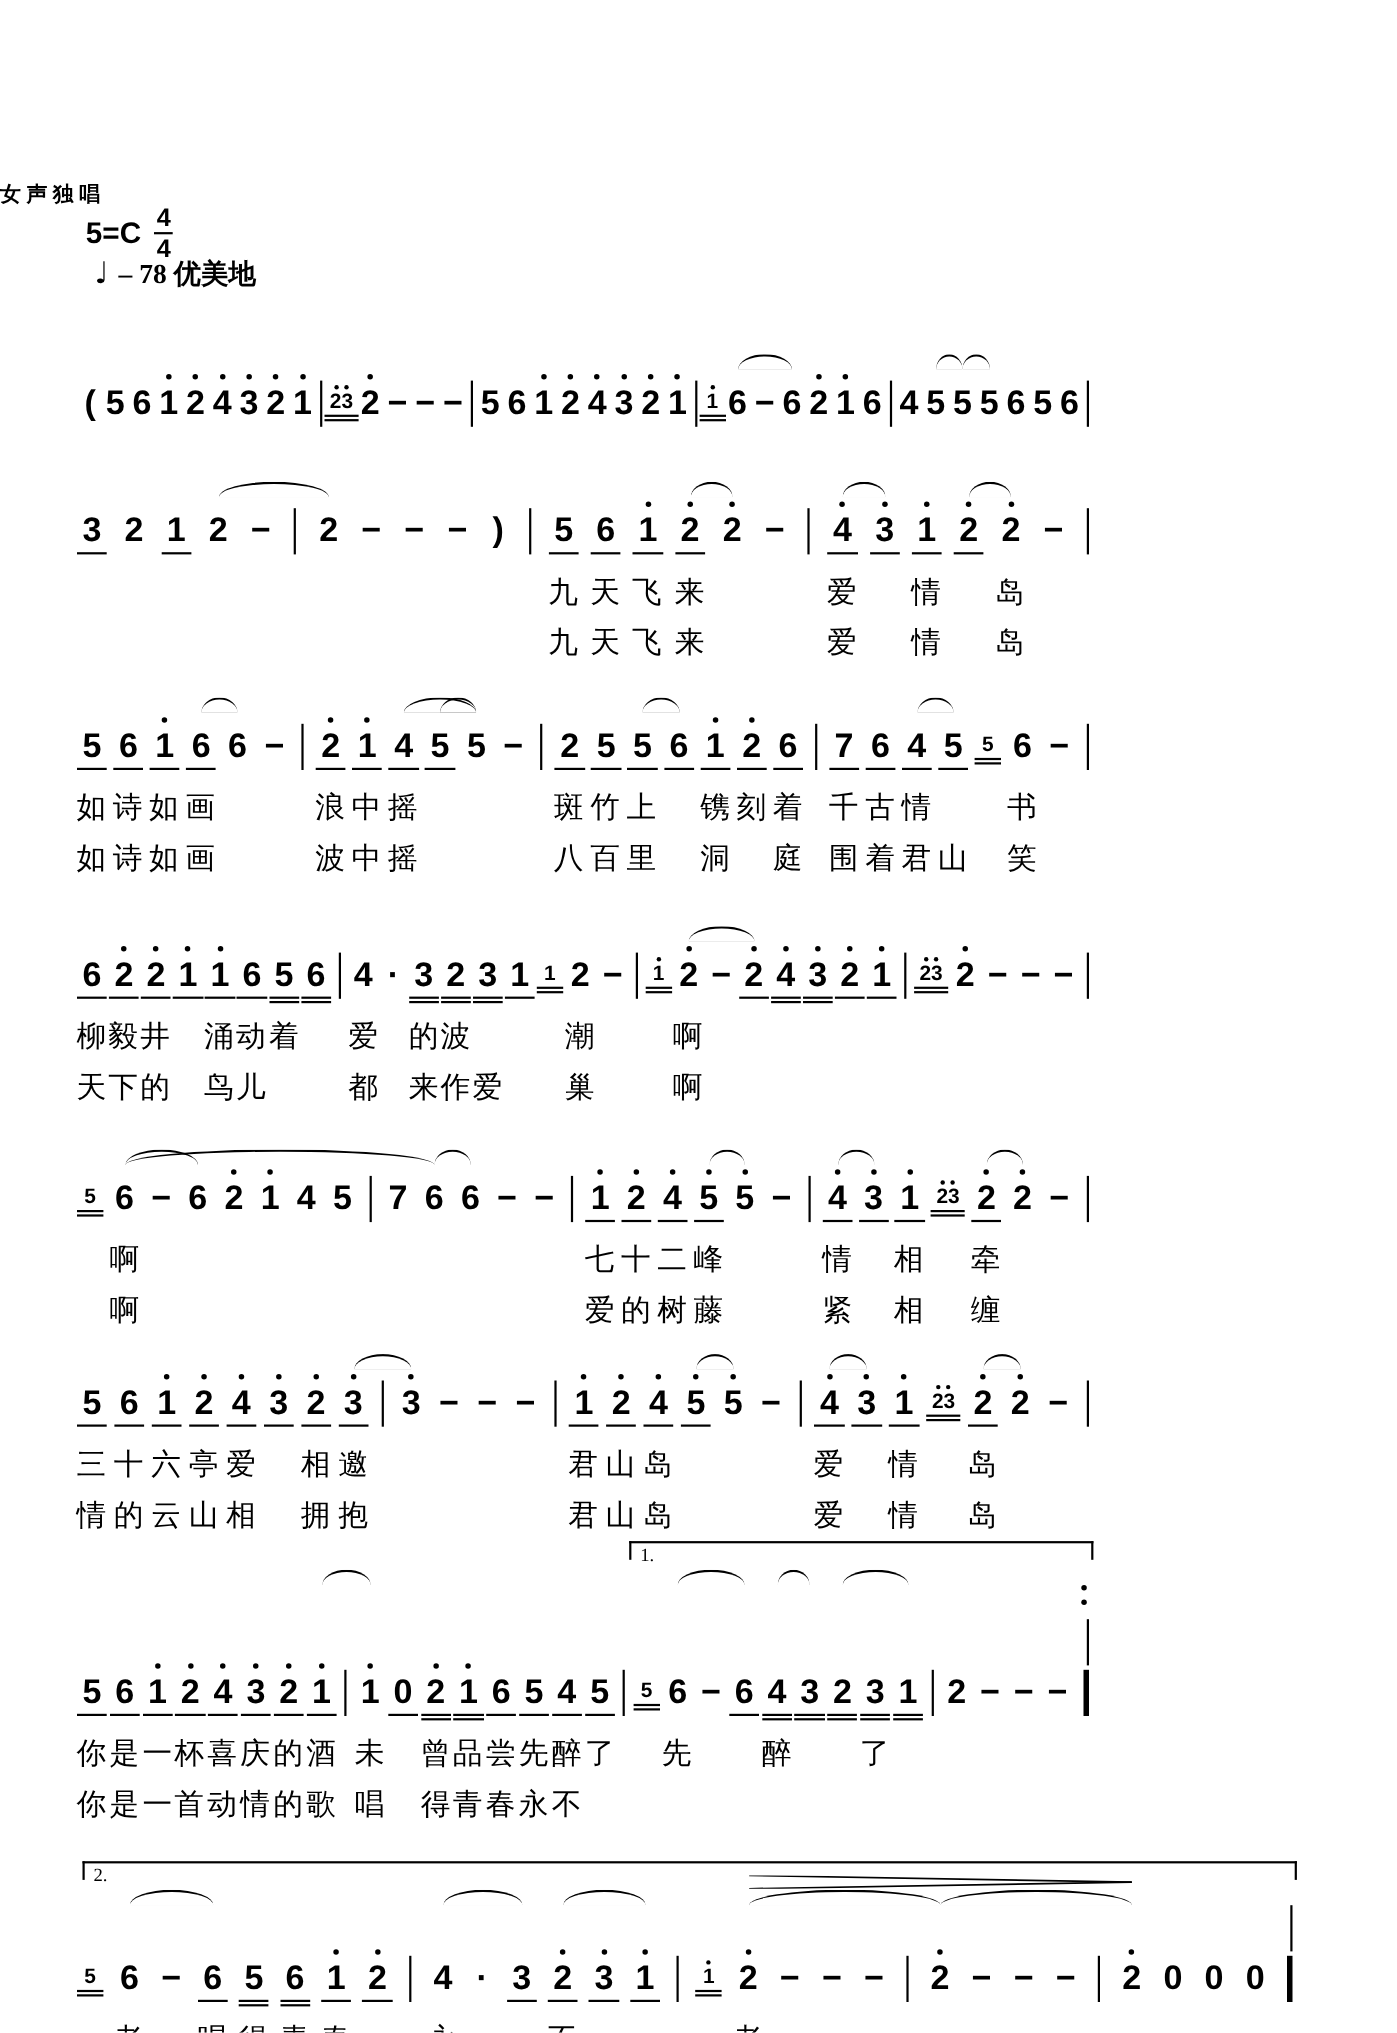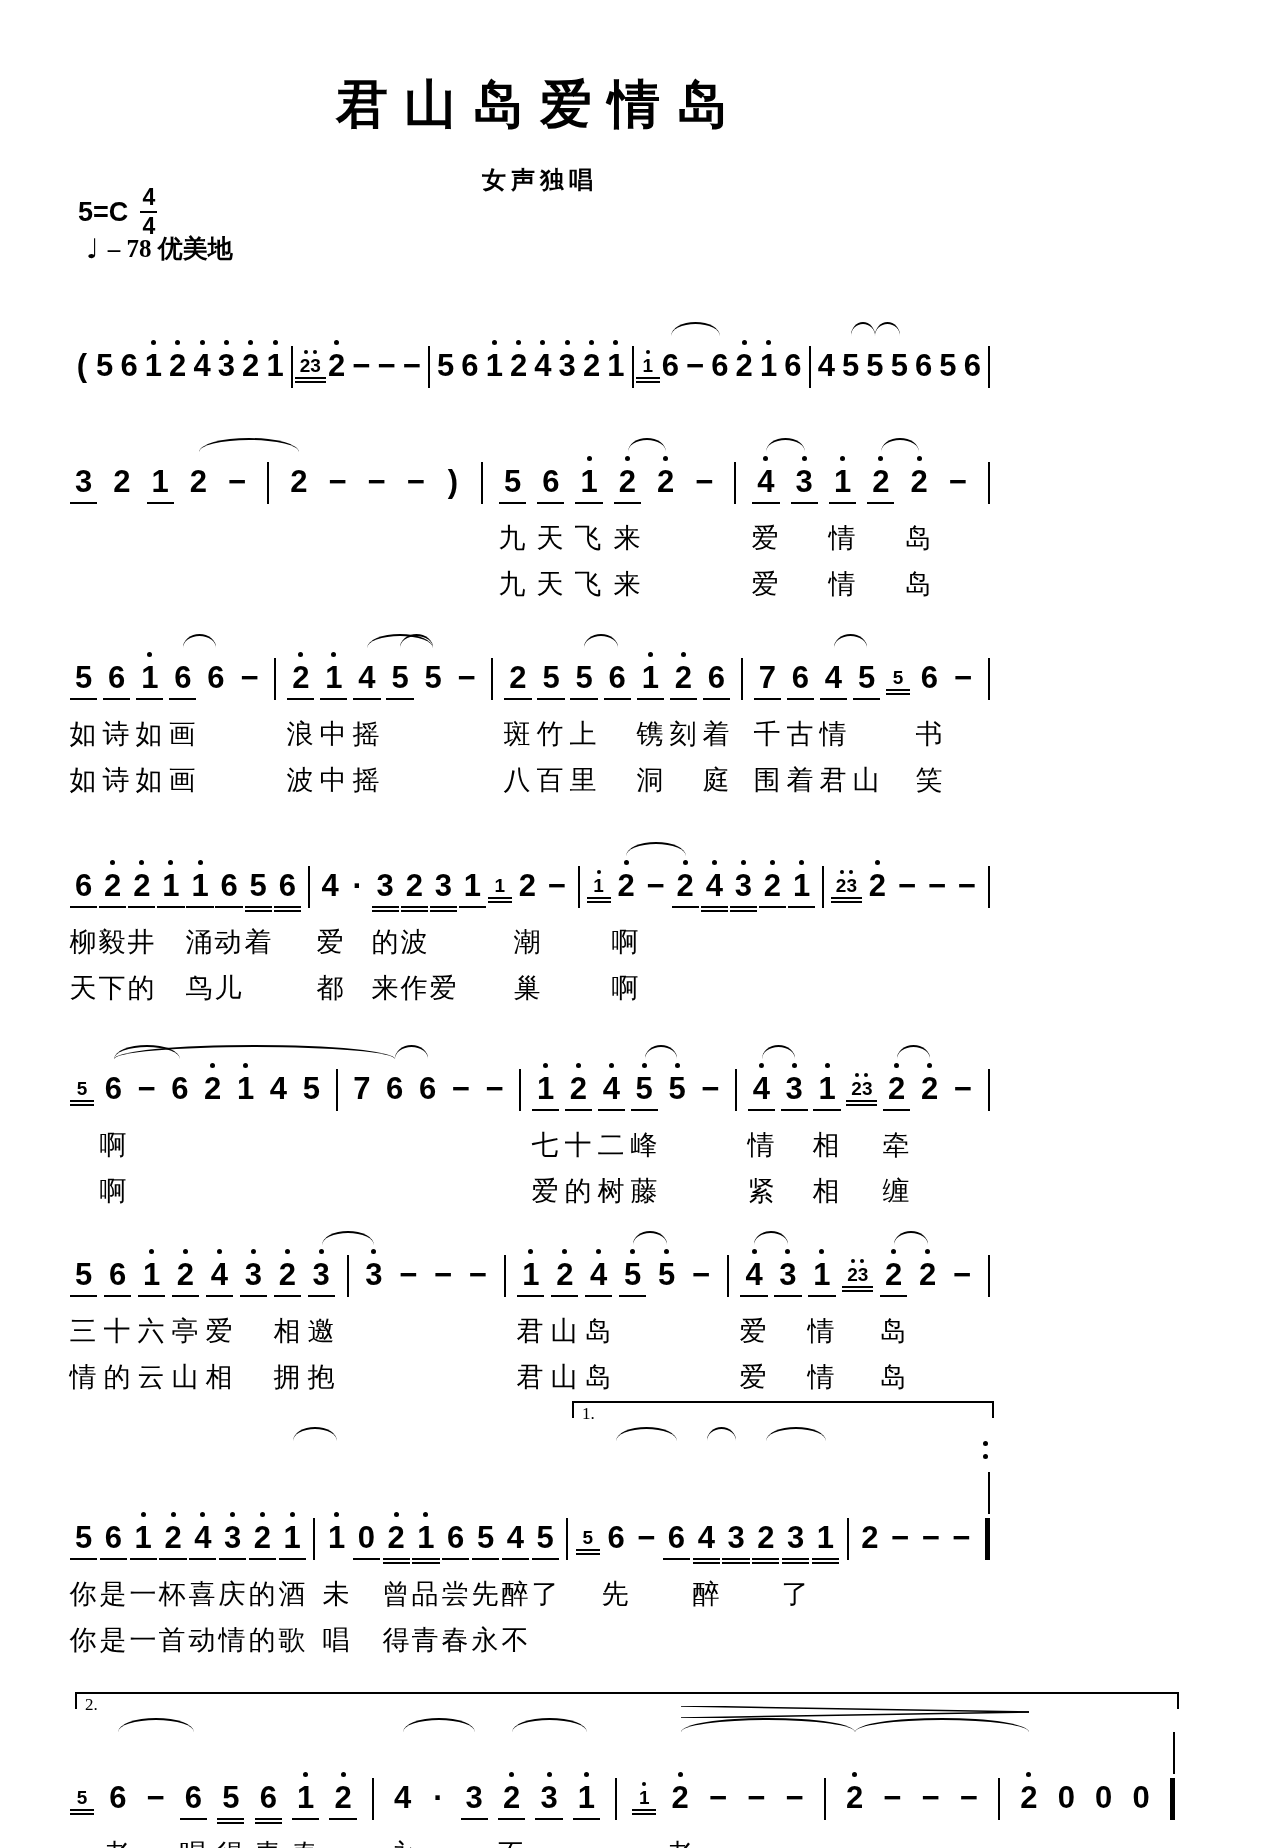--- a/index.html
+++ b/index.html
@@ -1,21 +1,21 @@
 <!DOCTYPE html>
 <html><head>
 <meta charset="utf-8">
 <style>
   html,body{margin:0;padding:0;background:#fff;}
   .page{position:relative;width:1270px;height:1848px;background:#fff;color:#000;overflow:hidden;
         font-family:"Liberation Sans","DejaVu Sans",sans-serif;}
   .title{position:absolute;top:70px;left:0;width:1080px;text-align:center;
          font-size:52px;font-weight:bold;letter-spacing:16px;}
-  .subtitle{position:absolute;top:164px;left:0;width:1080px;text-align:center;
-            font-size:24px;font-weight:600;letter-spacing:5px;
+  .subtitle{position:absolute;top:164px;left:0;width:1080px;text-align:left;
+            font-size:19px;font-weight:600;letter-spacing:5px;
             font-family:"Liberation Serif","DejaVu Serif",serif;}
   .keyblock{position:absolute;left:78px;top:186px;display:flex;align-items:center;gap:12px;
             font-size:27px;font-weight:bold;}
   .meter{display:inline-flex;flex-direction:column;align-items:center;line-height:1;
          font-size:23px;font-weight:bold;}
   .mline{width:17px;height:2px;background:#000;margin:2px 0;}
   .tempo{position:absolute;left:86px;top:232px;display:flex;align-items:center;gap:9px;
          font-size:25px;font-weight:600;font-family:"Liberation Serif","DejaVu Serif",serif;}
   .qnote{font-family:"DejaVu Sans",sans-serif;font-size:27px;font-weight:normal;}
   .credits{position:absolute;left:845px;top:176px;font-size:27px;font-weight:600;line-height:1.55;
@@ -57,21 +57,20 @@
           font-family:"Liberation Serif","DejaVu Serif",serif;}
   .hairpin{position:absolute;}
   .lyr{position:relative;height:46px;}
   .lyr span{position:absolute;top:6px;font-size:27px;white-space:nowrap;
             font-family:"Liberation Serif","DejaVu Serif",serif;}
 </style>
 </head>
 <body>
 
 <div class="page">
-  <div class="title">君山岛爱情岛</div>
   <div class="subtitle">女声独唱</div>
   <div class="keyblock">
     <span>5=C</span>
     <span class="meter">
       <span>4</span>
       <span class="mline"></span>
       <span>4</span>
     </span>
   </div>
   <div class="tempo">

